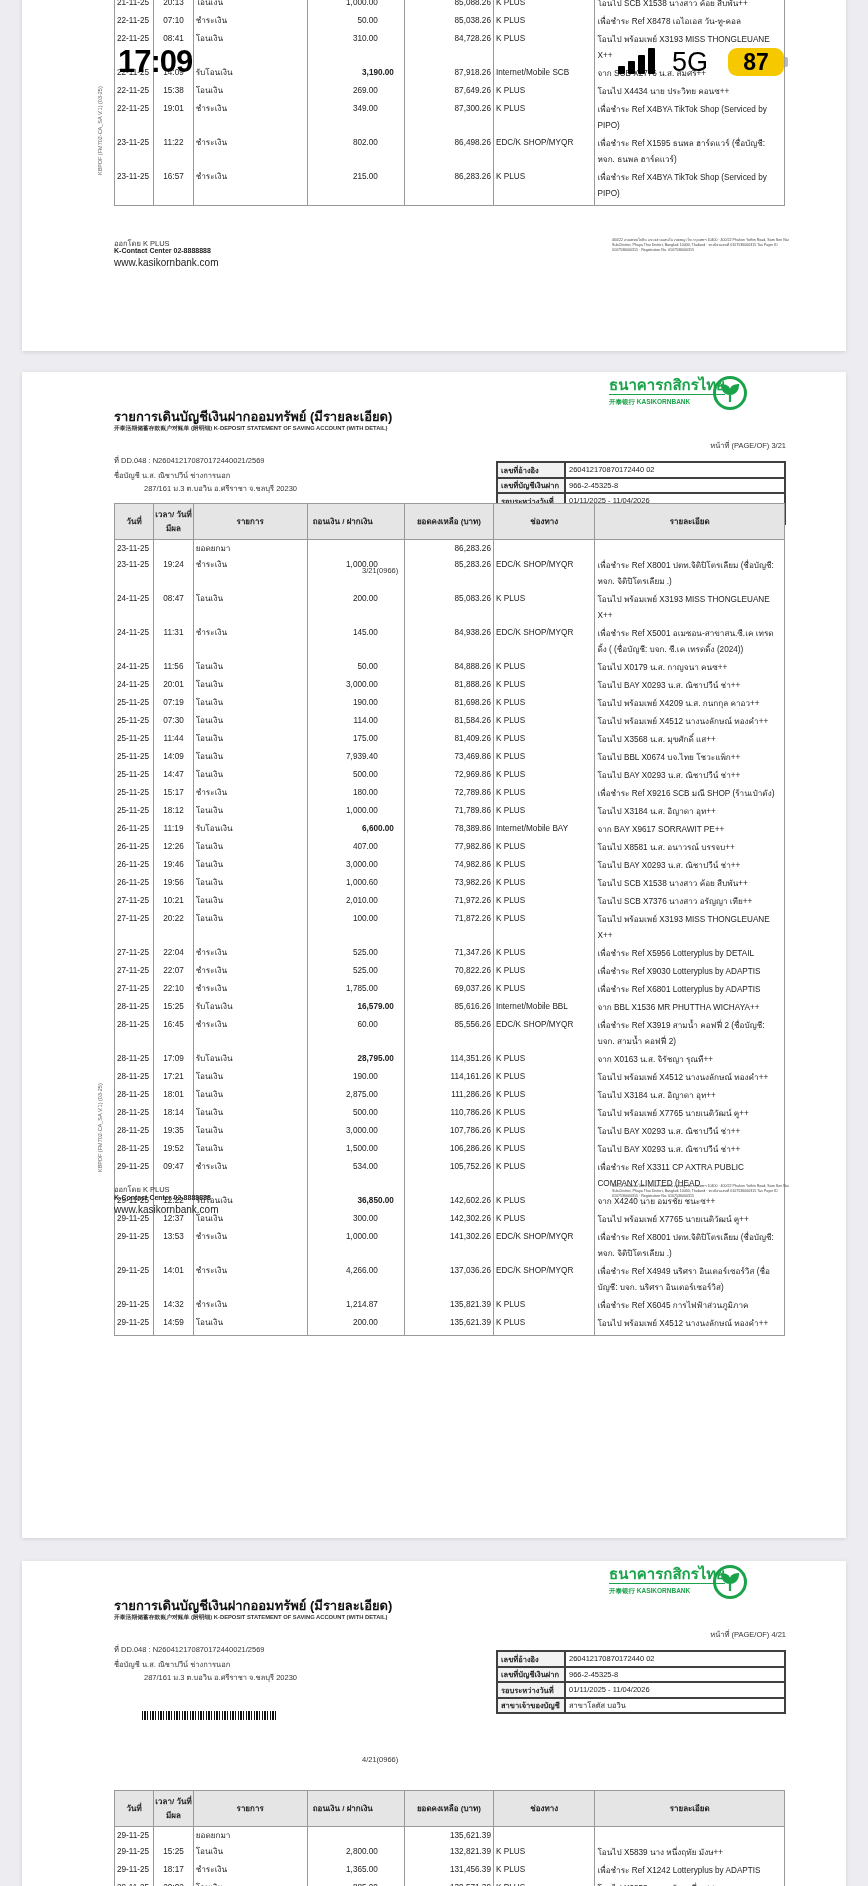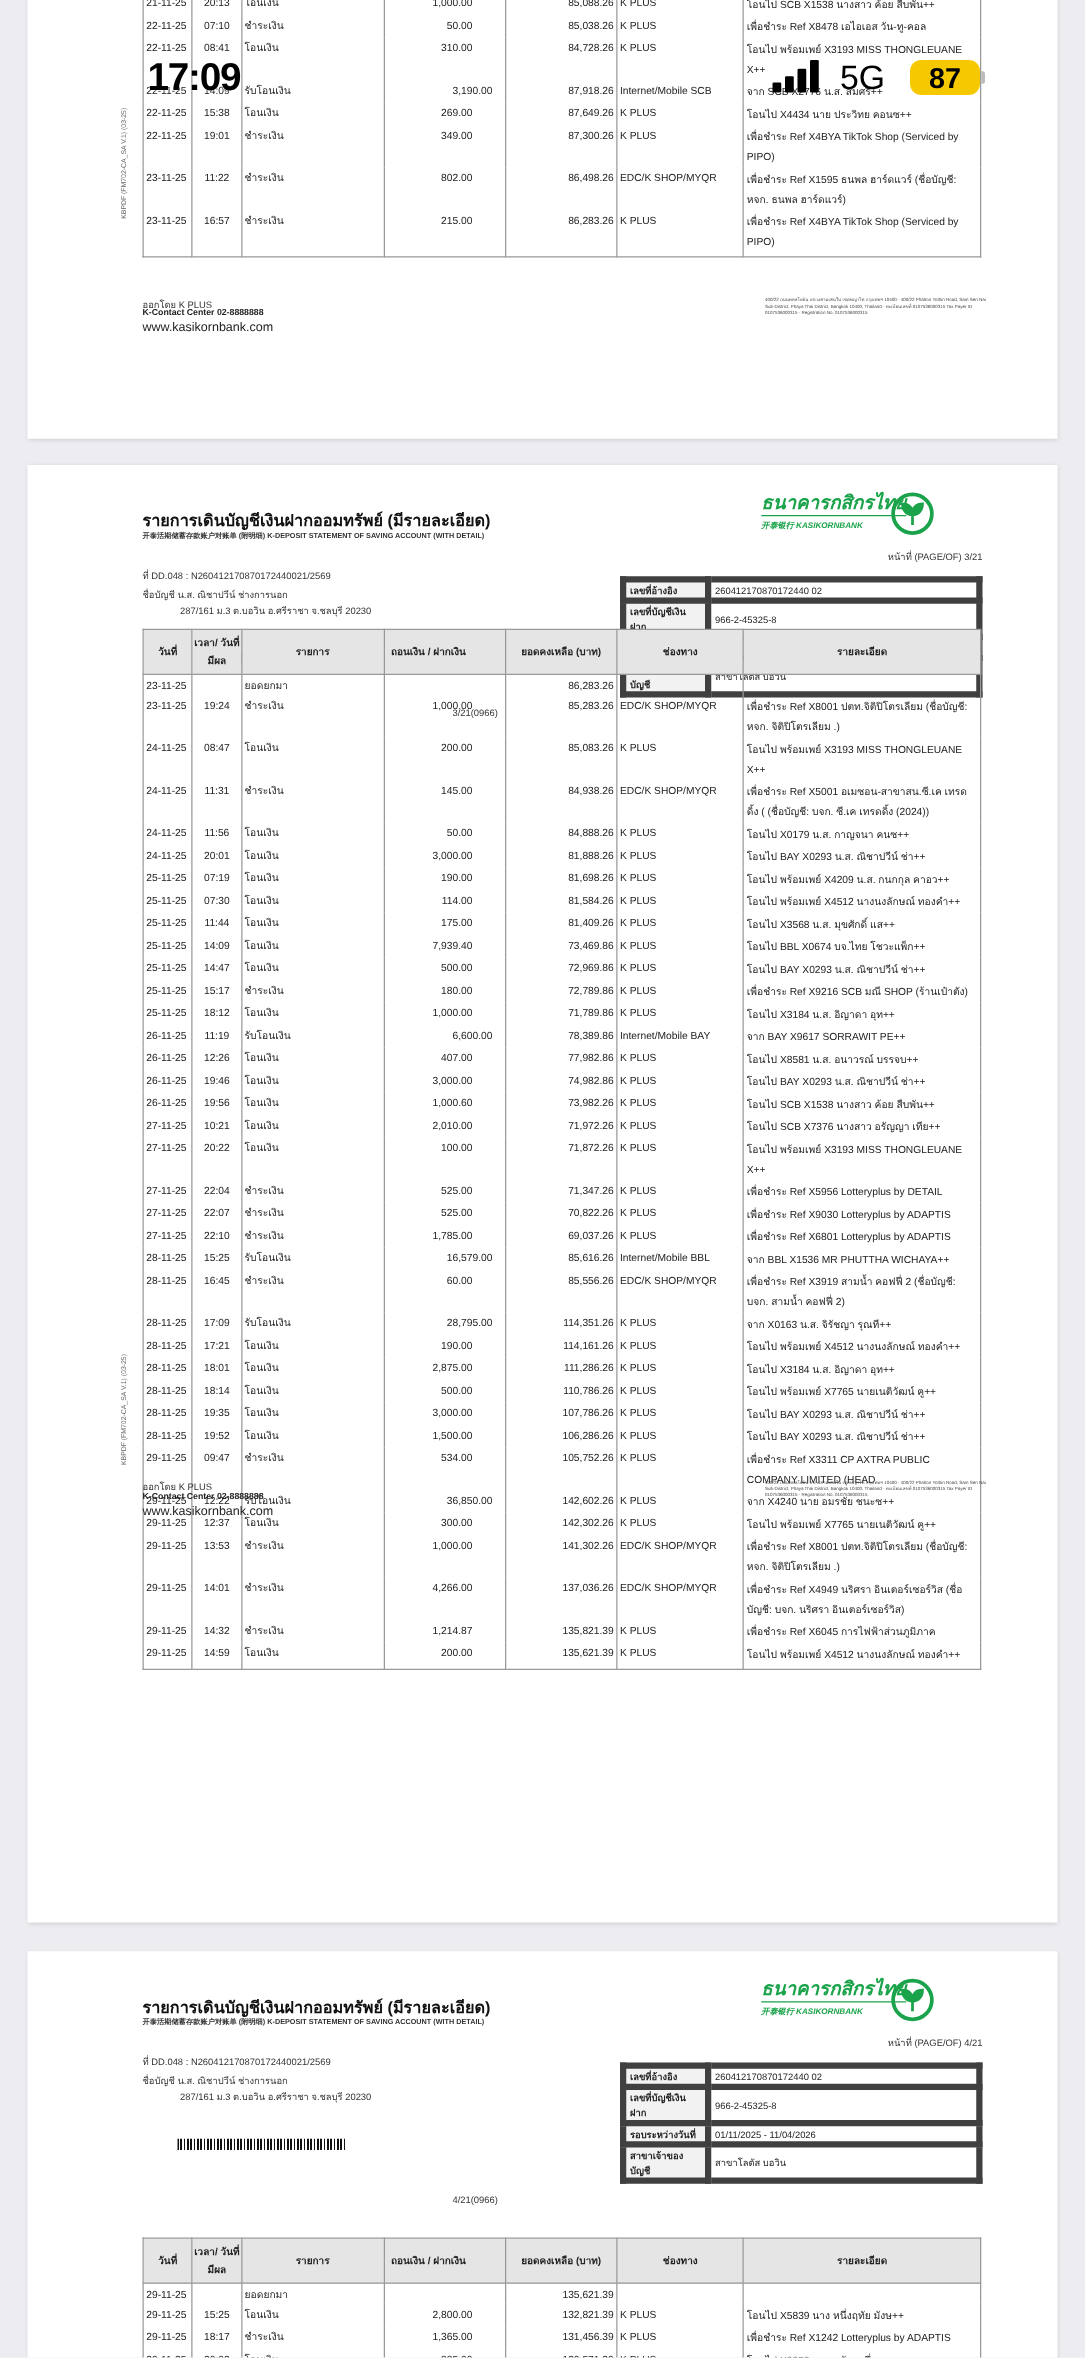--- a/index.html
+++ b/index.html
@@ -18,37 +18,37 @@
   .tx th { background: #e5e5e5; border: 1px solid #999; font-weight: bold; font-size: 8px; height: 36px; line-height: 14px; text-align: center; }
   .tx td { border-left: 1px solid #999; border-right: 1px solid #999; vertical-align: top; padding: 2px 2px 0 2px; line-height: 13.5px; white-space: nowrap; }
   .tx tr.last td { border-bottom: 1px solid #999; padding-bottom: 3px; }
   .c-date { width: 38px; }
   .c-time { width: 38px; text-align: center; }
   .c-type { width: 110px; }
   .c-amt { width: 94px; text-align: right; padding-right: 26px !important; }
   .c-bal { width: 86px; text-align: right; }
   .c-ch { width: 98px; }
   .c-det { width: 183px; white-space: normal !important; line-height: 16px !important; }
-  .tx td.c-amt.dep { padding-right: 10px !important; }
+  .tx td.c-amt.dep { padding-right: 10px !important; font-weight: bold; }
   .tx td.c-det { line-height: 16.4px; }
 
   
   .doc-title { position: absolute; left: 92px; top: 34px; font-size: 13px; font-weight: bold; color: #111; }
   .doc-sub { position: absolute; left: 92px; top: 52px; font-size: 5.8px; font-weight: bold; color: #333; }
-  .logo { position: absolute; left: 587px; top: 22px; width: 140px; height: 38px; font-style: italic; }
+  .logo { position: absolute; left: 587px; top: 4px; width: 140px; height: 38px; }
   .logo-th { position: absolute; left: 0; top: 0; font-size: 15px; font-weight: bold; color: #1aa34a; border-bottom: 1.5px solid #1aa34a; line-height: 18px; }
   .logo-en { position: absolute; left: 0; top: 22px; font-size: 6.5px; font-weight: bold; color: #1aa34a; }
   .logo-circle { position: absolute; left: 104px; top: 0; width: 34px; height: 34px; border: 3px solid #1aa34a; border-radius: 50%; }
   .logo-circle svg { position: absolute; left: 3px; top: 3px; }
   .page-num { position: absolute; right: 60px; top: 67px; font-size: 7.5px; color: #333; }
   .doc-ref { position: absolute; left: 92px; top: 82px; font-size: 7.5px; color: #333; }
   .acct-name { position: absolute; left: 92px; top: 97px; font-size: 7.5px; color: #333; }
   .acct-addr { position: absolute; left: 122px; top: 110px; font-size: 7.5px; color: #333; }
   .info-box { position: absolute; left: 474px; top: 89px; width: 290px; border-collapse: collapse; font-size: 7.5px; }
-  .info-box td { border: 5px solid #404040; height: 15.5px; padding: 0 3px; }
+  .info-box td { border: 2px solid #404040; height: 15.5px; padding: 0 3px; }
   .info-box td.k { width: 68px; font-weight: bold; background: #f2f2f2; }
   .barcode { position: absolute; left: 120px; top: 150px; width: 134px; height: 9px; background: repeating-linear-gradient(90deg, #111 0 1px, #fff 1px 2px, #111 2px 4px, #fff 4px 5px, #111 5px 6px, #fff 6px 8px); }
   .barcode-num { position: absolute; left: 340px; top: 150px; font-size: 7.5px; color: #333; margin-top: 44px; }
 
   
   .foot-l1 { position: absolute; left: 92px; font-size: 7.5px; color: #333; }
   .foot-l2 { position: absolute; left: 92px; font-size: 7px; color: #222; font-weight: bold; }
   .foot-l3 { position: absolute; left: 92px; font-size: 10px; color: #222; }
   .foot-r { position: absolute; left: 590px; width: 180px; font-size: 3.6px; line-height: 5px; color: #444; }
 

